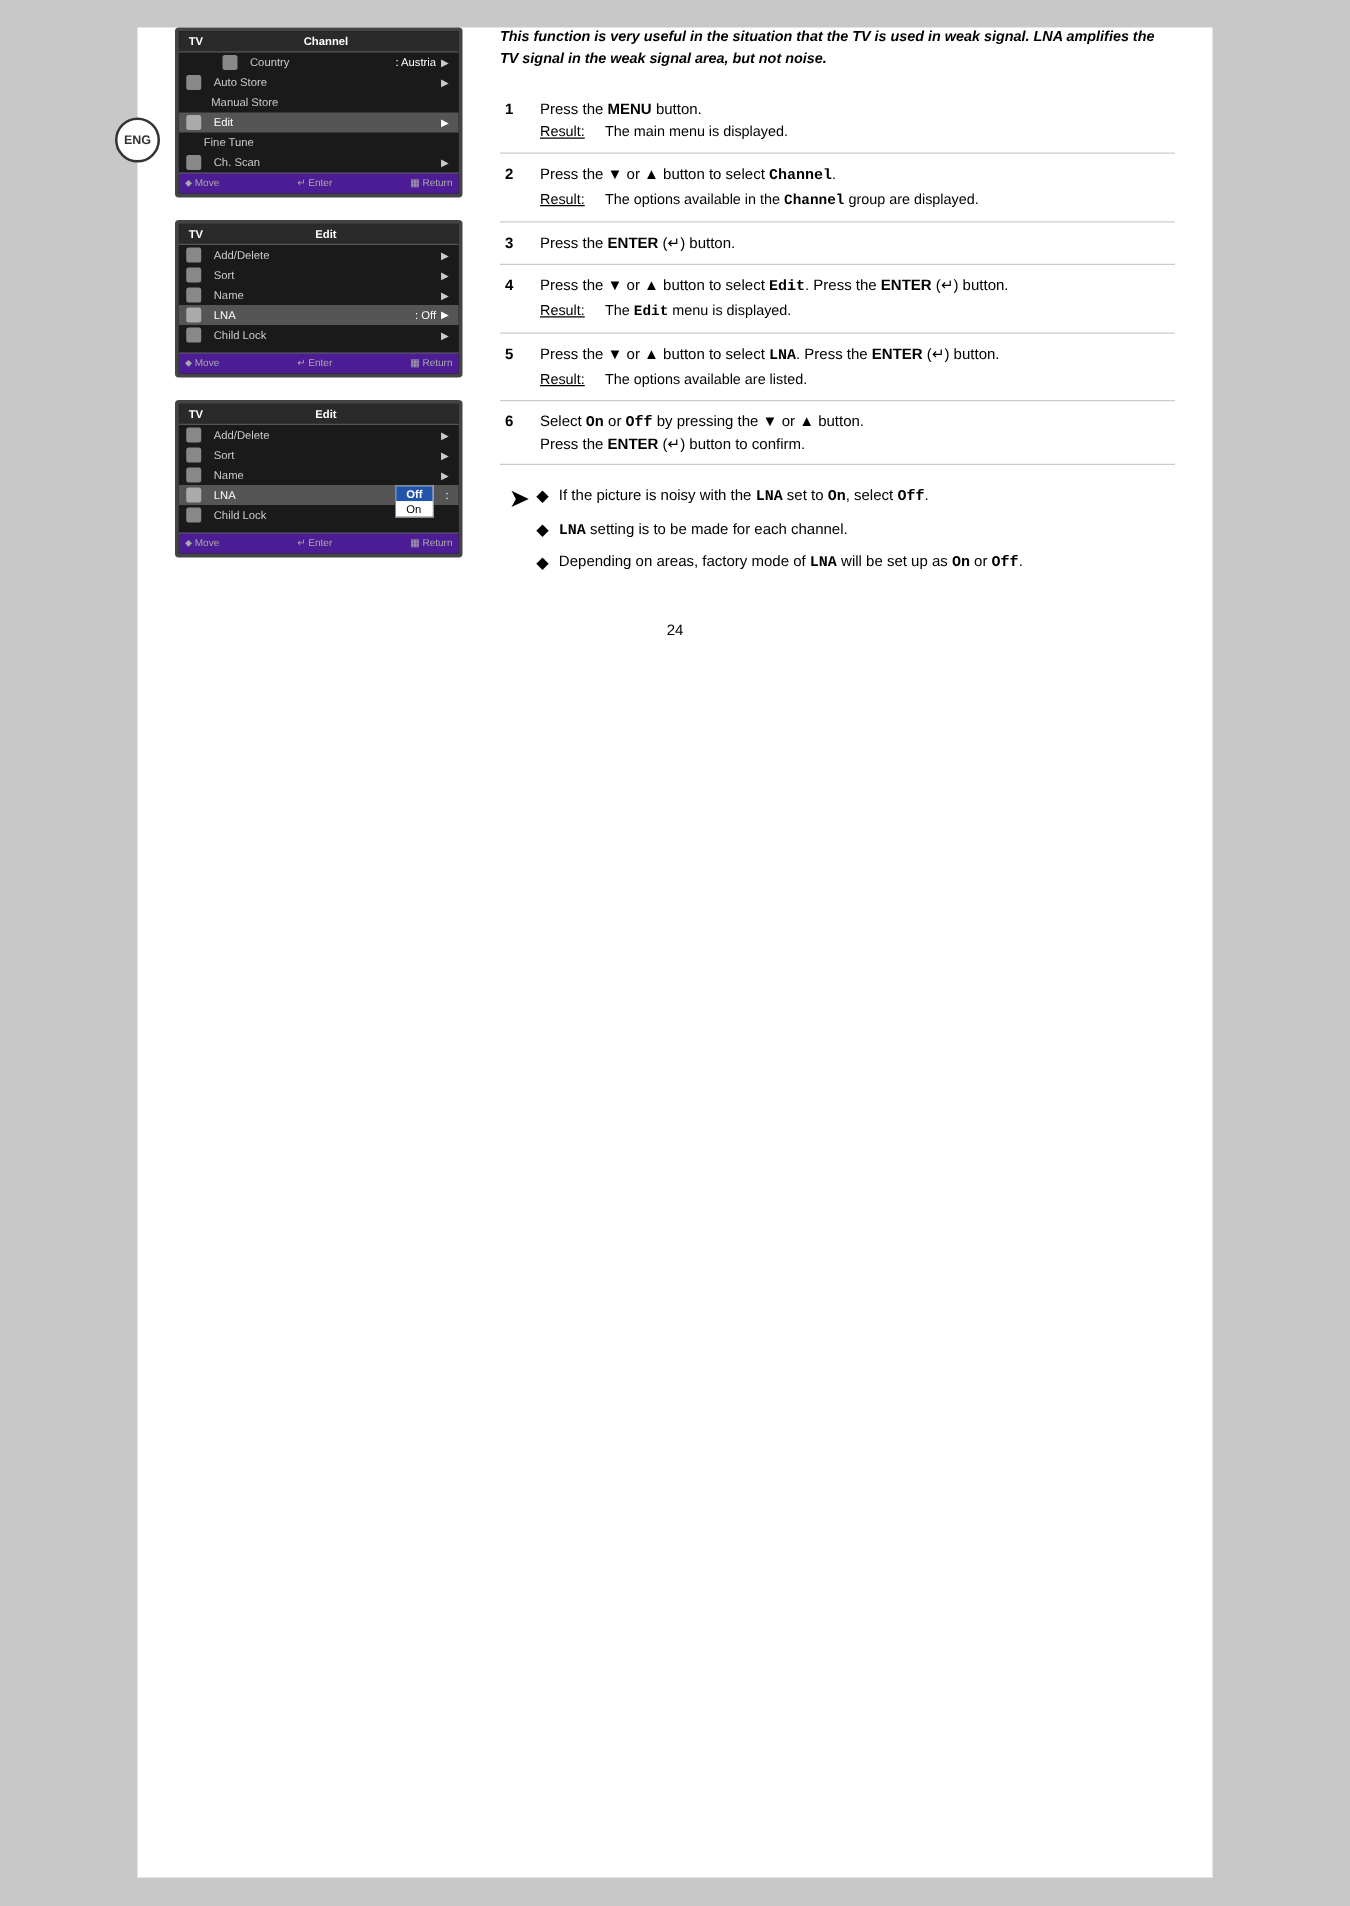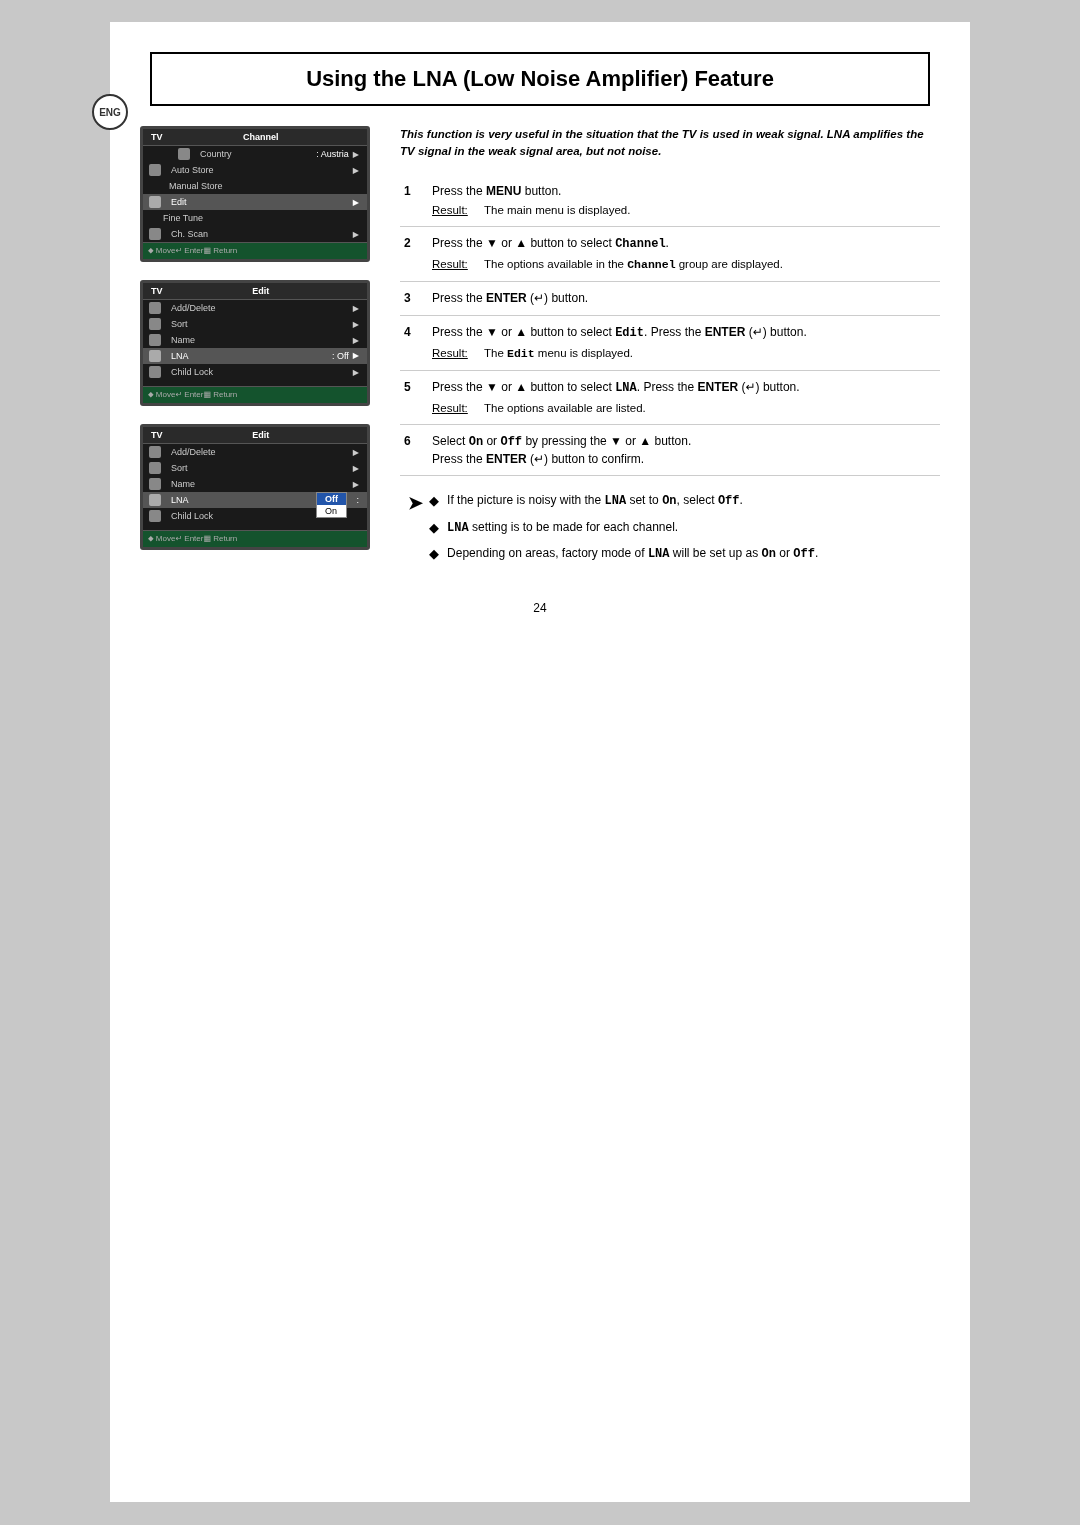--- a/index.html
+++ b/index.html
@@ -97,24 +97,24 @@
       padding: 2px 8px 2px 24px;
       color: #ccc;
       font-size: 9px;
       min-height: 16px;
     }
     .tv-menu-item.highlighted {
       background: #555;
       color: #fff;
     }
     .tv-footer {
-      background: #14532d;
+      background: #4c1d95;
       color: #aaa;
       display: flex;
-      justify-content: flex-start;
+      justify-content: space-between;
       padding: 3px 5px;
       font-size: 8px;
       border-top: 1px solid #555;
     }
     .tv-icon {
       width: 14px;
       height: 14px;
       background: #666;
       border-radius: 2px;
       margin-right: 6px;
@@ -197,23 +197,20 @@
       font-size: 12px;
       color: #000;
     }
   </style>
 </head>
 <body>
 
 <div class="page">
   <div class="eng-badge">ENG</div>
 
-  <div class="page-title-box">
-    <h1>Using the LNA (Low Noise Amplifier) Feature</h1>
-  </div>
 
   <div class="content-area">
 
     <div class="left-col">
 
       <div class="tv-screen">
         <div class="tv-header">
           <span class="tv-label">TV</span>
           <span class="menu-label">Channel</span>
           <span></span>

